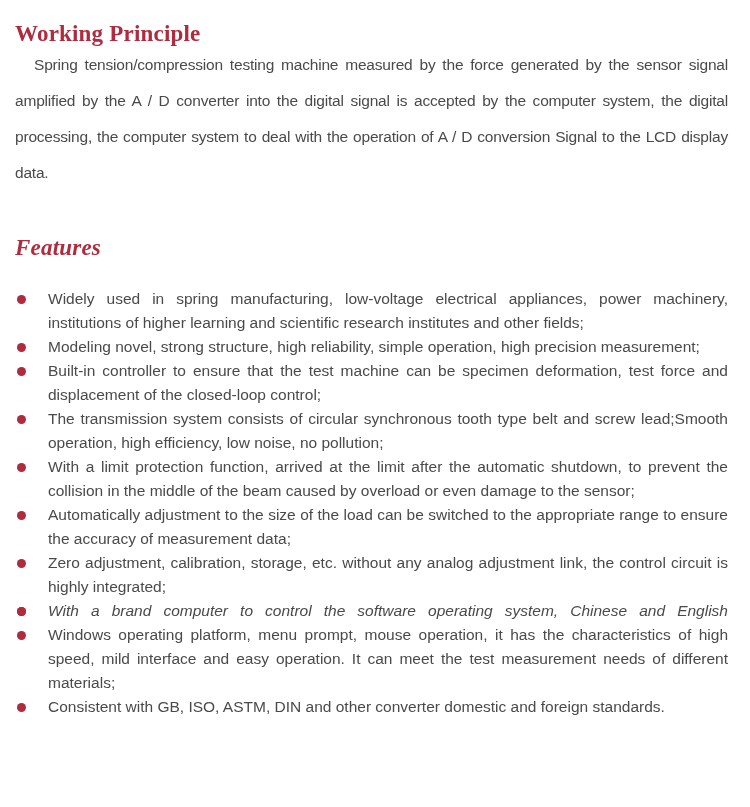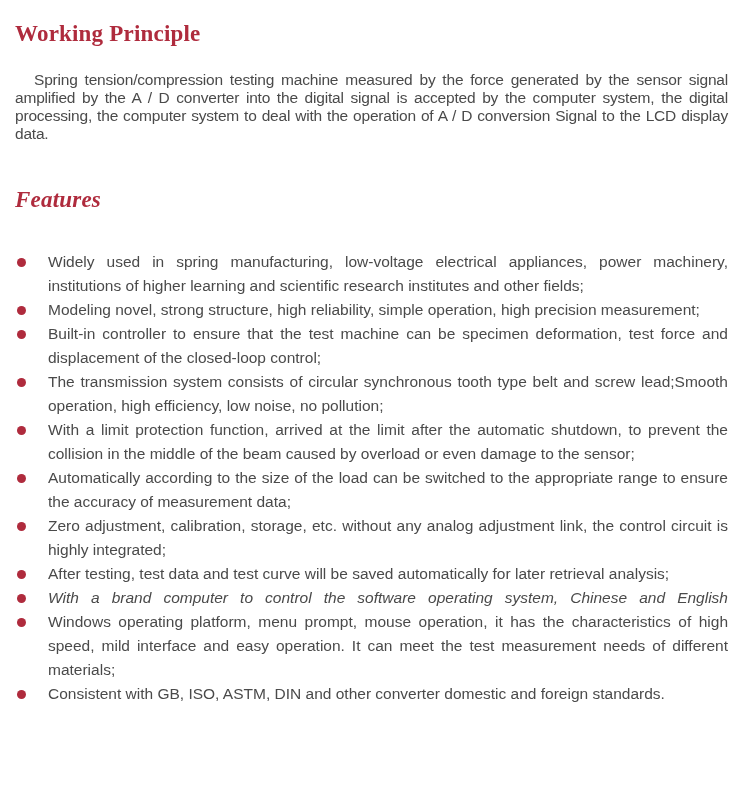--- a/index.html
+++ b/index.html
@@ -23,31 +23,30 @@
     font-family: "Liberation Serif", serif;
     font-weight: bold;
     font-size: 23px;
     line-height: 26px;
     color: var(--accent);
     letter-spacing: 0.2px;
   }
   .title-working { margin-top: 21px; }
   .title-features { margin-top: 44px; font-style: italic; }
   .intro-paragraph {
-    margin-top: 24px;
     font-size: 15.5px;
-    line-height: 18px;
+    line-height: 36px;
     letter-spacing: -0.2px;
     color: var(--body-text);
     text-align: justify;
     text-indent: 19px;
   }
   .features-list {
     list-style: none;
-    margin-top: 37px;
+    margin-top: 26px;
   }
   .feature-item {
     position: relative;
     padding-left: 33px;
     font-size: 15.5px;
     line-height: 24px;
     color: var(--body-text);
     text-align: justify;
   }
   .feature-item .bullet {
@@ -91,29 +90,28 @@
     <li class="feature-item">
       <span class="bullet"></span>
       <span>The transmission system consists of circular synchronous tooth type belt and screw lead;Smooth operation, high efficiency, low noise, no pollution;</span>
     </li>
     <li class="feature-item">
       <span class="bullet"></span>
       <span>With a limit protection function, arrived at the limit after the automatic shutdown, to prevent the collision in the middle of the beam caused by overload or even damage to the sensor;</span>
     </li>
     <li class="feature-item">
       <span class="bullet"></span>
-      <span>Automatically according to the size of the load can be switched to the appropriate range to ensure the accuracy of measurement data;</span>
+      <span>Automatically adjustment to the size of the load can be switched to the appropriate range to ensure the accuracy of measurement data;</span>
     </li>
     <li class="feature-item">
       <span class="bullet"></span>
       <span>Zero adjustment, calibration, storage, etc. without any analog adjustment link, the control circuit is highly integrated;</span>
     </li>
     <li class="feature-item">
       <span class="bullet"></span>
-      <span>After testing, test data and test curve will be saved automatically for later retrieval analysis;</span>
     </li>
     <li class="feature-item force-justify">
       <span class="bullet"></span>
       <span>With a brand computer to control the software operating system, Chinese and English</span>
     </li>
     <li class="feature-item">
       <span class="bullet"></span>
       <span>Windows operating platform, menu prompt, mouse operation, it has the characteristics of high speed, mild interface and easy operation. It can meet the test measurement needs of different materials;</span>
     </li>
     <li class="feature-item">

